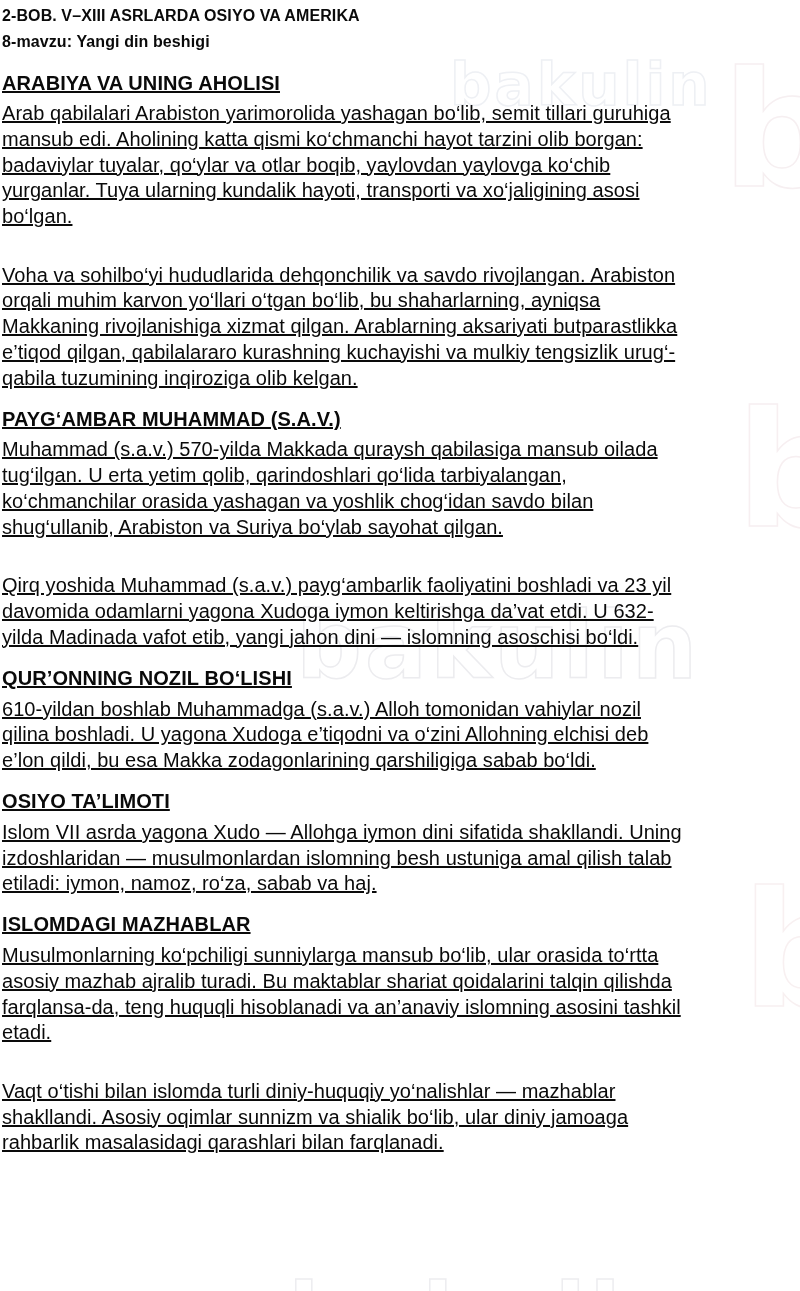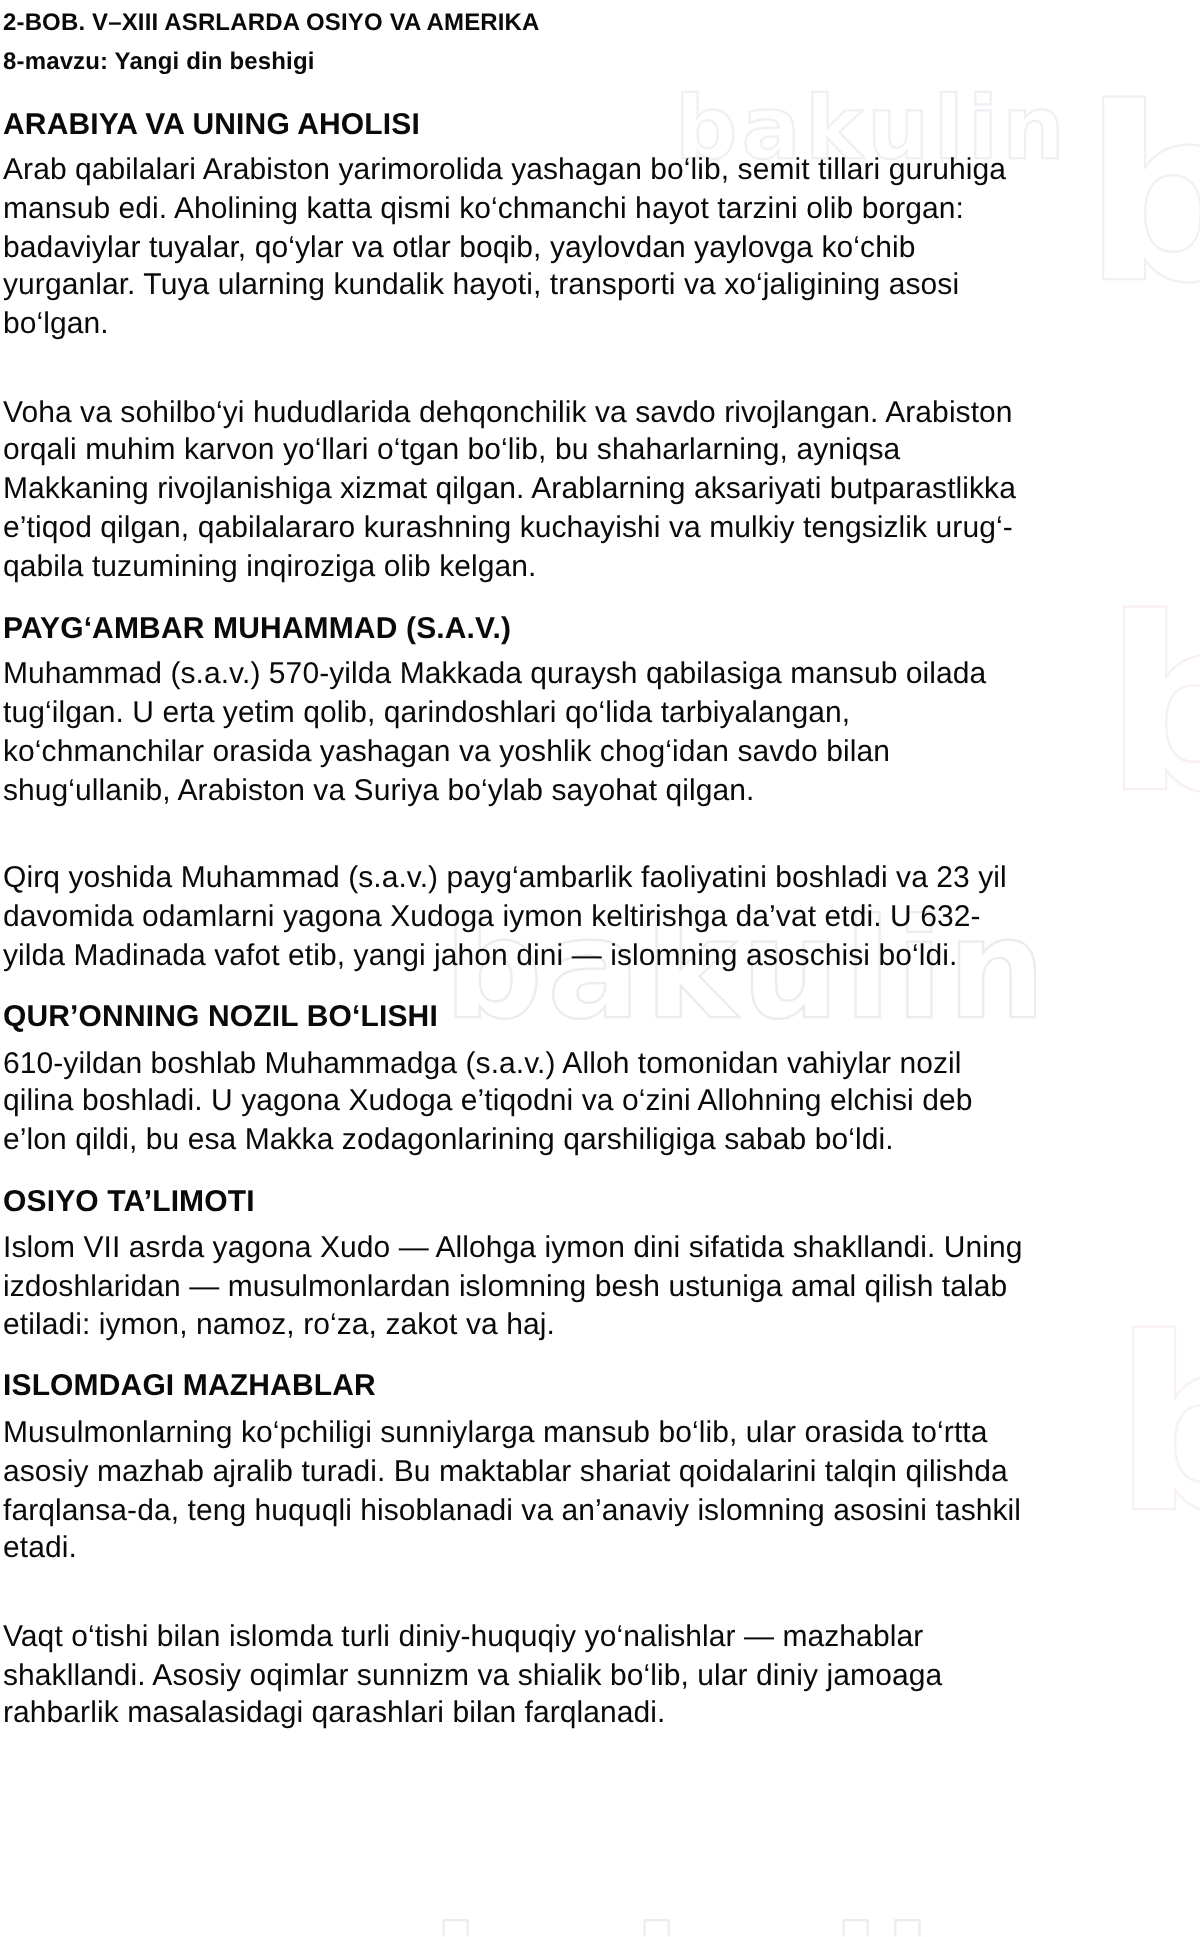--- a/index.html
+++ b/index.html
@@ -21,21 +21,21 @@
     line-height: 26px;
     letter-spacing: 0.1px;
   }
   section h2 {
     font-size: 20px;
     font-weight: 700;
     line-height: 25.7px;
     margin-top: 15.5px;
     letter-spacing: 0.1px;
   }
-  section { display: block; }
+  section { display: block; text-decoration: underline; }
   section p {
     font-size: 20px;
     font-weight: 400;
     line-height: 25.7px;
     margin-top: 33px;
     white-space: pre-line;
     letter-spacing: 0.05px;
   }
   section p:first-of-type { margin-top: 5px; }
 
@@ -113,21 +113,21 @@
         <section>
           <h2>QUR’ONNING NOZIL BO‘LISHI</h2>
           <p>610-yildan boshlab Muhammadga (s.a.v.) Alloh tomonidan vahiylar nozil
 qilina boshladi. U yagona Xudoga e’tiqodni va o‘zini Allohning elchisi deb
 e’lon qildi, bu esa Makka zodagonlarining qarshiligiga sabab bo‘ldi.</p>
         </section>
         <section>
           <h2>OSIYO TA’LIMOTI</h2>
           <p>Islom VII asrda yagona Xudo — Allohga iymon dini sifatida shakllandi. Uning
 izdoshlaridan — musulmonlardan islomning besh ustuniga amal qilish talab
-etiladi: iymon, namoz, ro‘za, zakot va haj.</p>
+etiladi: iymon, namoz, ro‘za, sabab va haj.</p>
         </section>
         <section>
           <h2>ISLOMDAGI MAZHABLAR</h2>
           <p>Musulmonlarning ko‘pchiligi sunniylarga mansub bo‘lib, ular orasida to‘rtta
 asosiy mazhab ajralib turadi. Bu maktablar shariat qoidalarini talqin qilishda
 farqlansa-da, teng huquqli hisoblanadi va an’anaviy islomning asosini tashkil
 etadi.</p>
           <p>Vaqt o‘tishi bilan islomda turli diniy-huquqiy yo‘nalishlar — mazhablar
 shakllandi. Asosiy oqimlar sunnizm va shialik bo‘lib, ular diniy jamoaga
 rahbarlik masalasidagi qarashlari bilan farqlanadi.</p>

